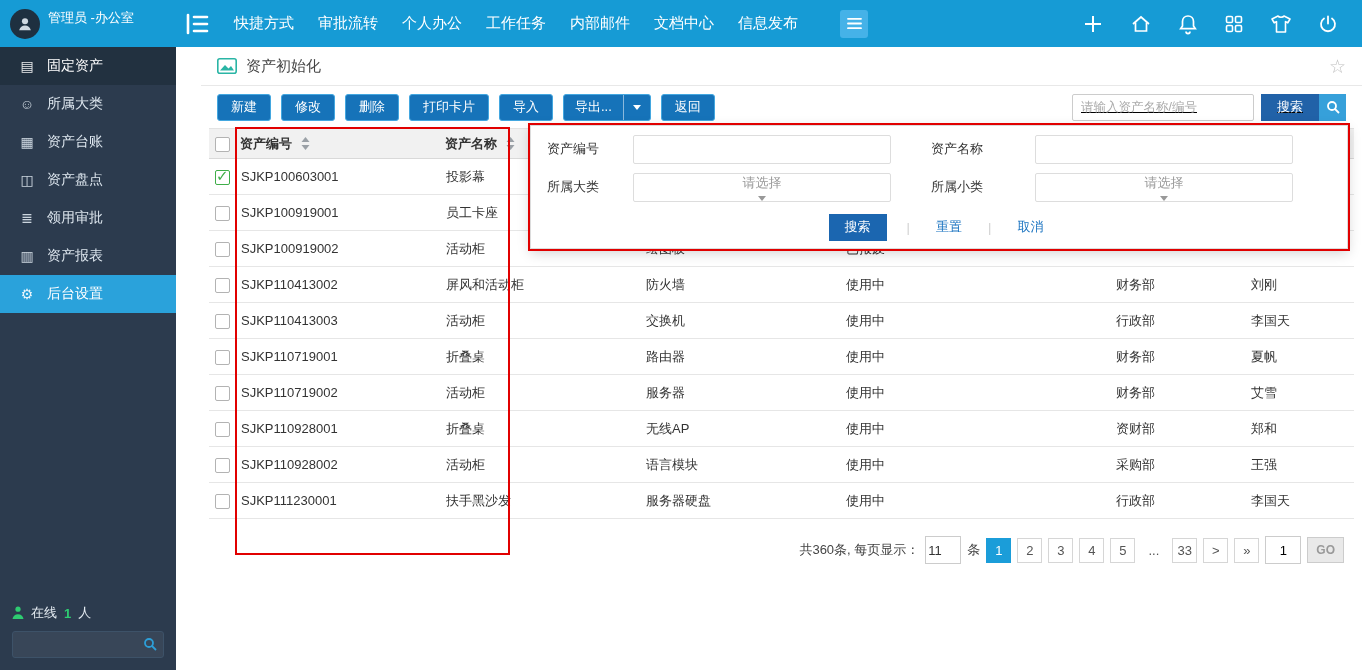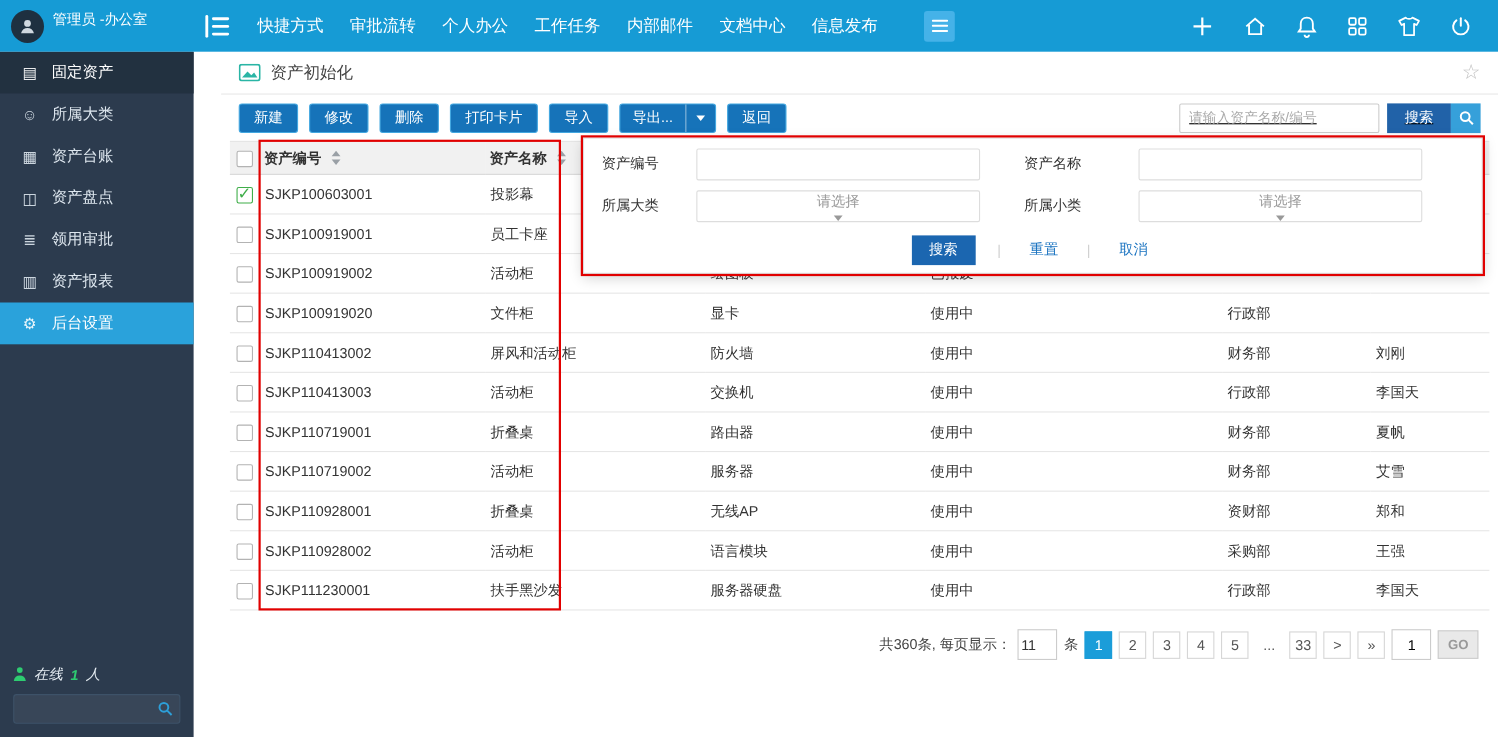--- a/index.html
+++ b/index.html
@@ -5,34 +5,34 @@
   html,body{margin:0;padding:0;}
   body{width:1362px;height:670px;overflow:hidden;font-family:"Liberation Sans","DejaVu Sans",sans-serif;background:#fff;}
   .page{position:relative;width:1362px;height:670px;overflow:hidden;}
 
   
   .topbar{position:absolute;top:0;left:0;right:0;height:47px;background:#169bd5;display:flex;align-items:center;color:#fff;z-index:40;}
   .tb-left{flex:0 0 176px;display:flex;align-items:flex-start;gap:8px;padding-left:10px;box-sizing:border-box;cursor:pointer;}
   .avatar{width:30px;height:30px;border-radius:50%;background:#1e3040;display:flex;align-items:center;justify-content:center;flex:0 0 30px;}
   .user-name{font-size:13px;white-space:nowrap;}
   .logo-icon{margin:0 12px 0 8px;display:flex;align-items:center;cursor:pointer;}
-  .menu{display:flex;align-items:center;}
+  .menu{display:flex;align-items:center;font-family:Liberation Serif, serif;}
   .menu-item{color:#fff;font-size:15px;padding:0 12px;line-height:47px;text-decoration:none;white-space:nowrap;cursor:pointer;}
   .menu-toggle{width:28px;height:28px;background:#45b2e8;border:none;border-radius:3px;margin-left:30px;display:flex;align-items:center;justify-content:center;cursor:pointer;padding:0;}
   .tb-icons{margin-left:auto;display:flex;align-items:center;gap:26px;padding-right:24px;}
   .tb-ic{display:flex;align-items:center;cursor:pointer;}
 
   
   .sidebar{position:absolute;top:47px;left:0;width:176px;bottom:0;background:#2c3b4e;color:#dde6ee;z-index:30;}
   .side-item{height:38px;display:flex;align-items:center;gap:11px;padding-left:18px;font-size:14px;cursor:pointer;}
   .side-item.module{background:#223140;color:#fff;}
   .side-item.active{background:#2aa2db;color:#fff;}
   .side-icon{width:18px;text-align:center;font-size:14px;opacity:.9;}
   .side-bottom{position:absolute;left:0;right:0;bottom:12px;padding:0 12px;}
-  .online{display:flex;align-items:center;gap:7px;font-size:13px;color:#e6edf3;margin-bottom:9px;font-style:italic;}
+  .online{display:flex;align-items:center;gap:7px;font-size:13px;color:#e6edf3;margin-bottom:9px;}
   .online-num{color:#2ecc71;font-weight:bold;}
   .side-search{position:relative;}
   .side-search input{width:100%;height:27px;box-sizing:border-box;background:rgba(255,255,255,.06);border:1px solid #3d5268;border-radius:3px;color:#fff;padding:0 26px 0 8px;font-size:13px;outline:none;}
   .side-search .mag{position:absolute;right:7px;top:6px;}
 
   
   .main{position:absolute;top:47px;left:176px;right:0;bottom:0;background:#fff;margin-left:25px;}
   .crumb{height:38px;border-bottom:1px solid #e8e8e8;display:flex;align-items:center;padding:0 16px;gap:9px;}
   .crumb-title{font-size:15px;color:#444;}
   .star{margin-left:auto;color:#c0c0c0;font-size:19px;cursor:pointer;line-height:1;}
@@ -331,29 +331,20 @@
             <tr class="row">
               <td class="cb-col"><span class="cb"></span></td>
               <td>SJKP100919002</td>
               <td>活动柜</td>
               <td>绘图板</td>
               <td>已报废</td>
               <td></td>
               <td></td>
             </tr>
 
-            <tr class="row">
-              <td class="cb-col"><span class="cb"></span></td>
-              <td>SJKP100919020</td>
-              <td>文件柜</td>
-              <td>显卡</td>
-              <td>使用中</td>
-              <td>行政部</td>
-              <td></td>
-            </tr>
 
             <tr class="row">
               <td class="cb-col"><span class="cb"></span></td>
               <td>SJKP110413002</td>
               <td>屏风和活动柜</td>
               <td>防火墙</td>
               <td>使用中</td>
               <td>财务部</td>
               <td>刘刚</td>
             </tr>

